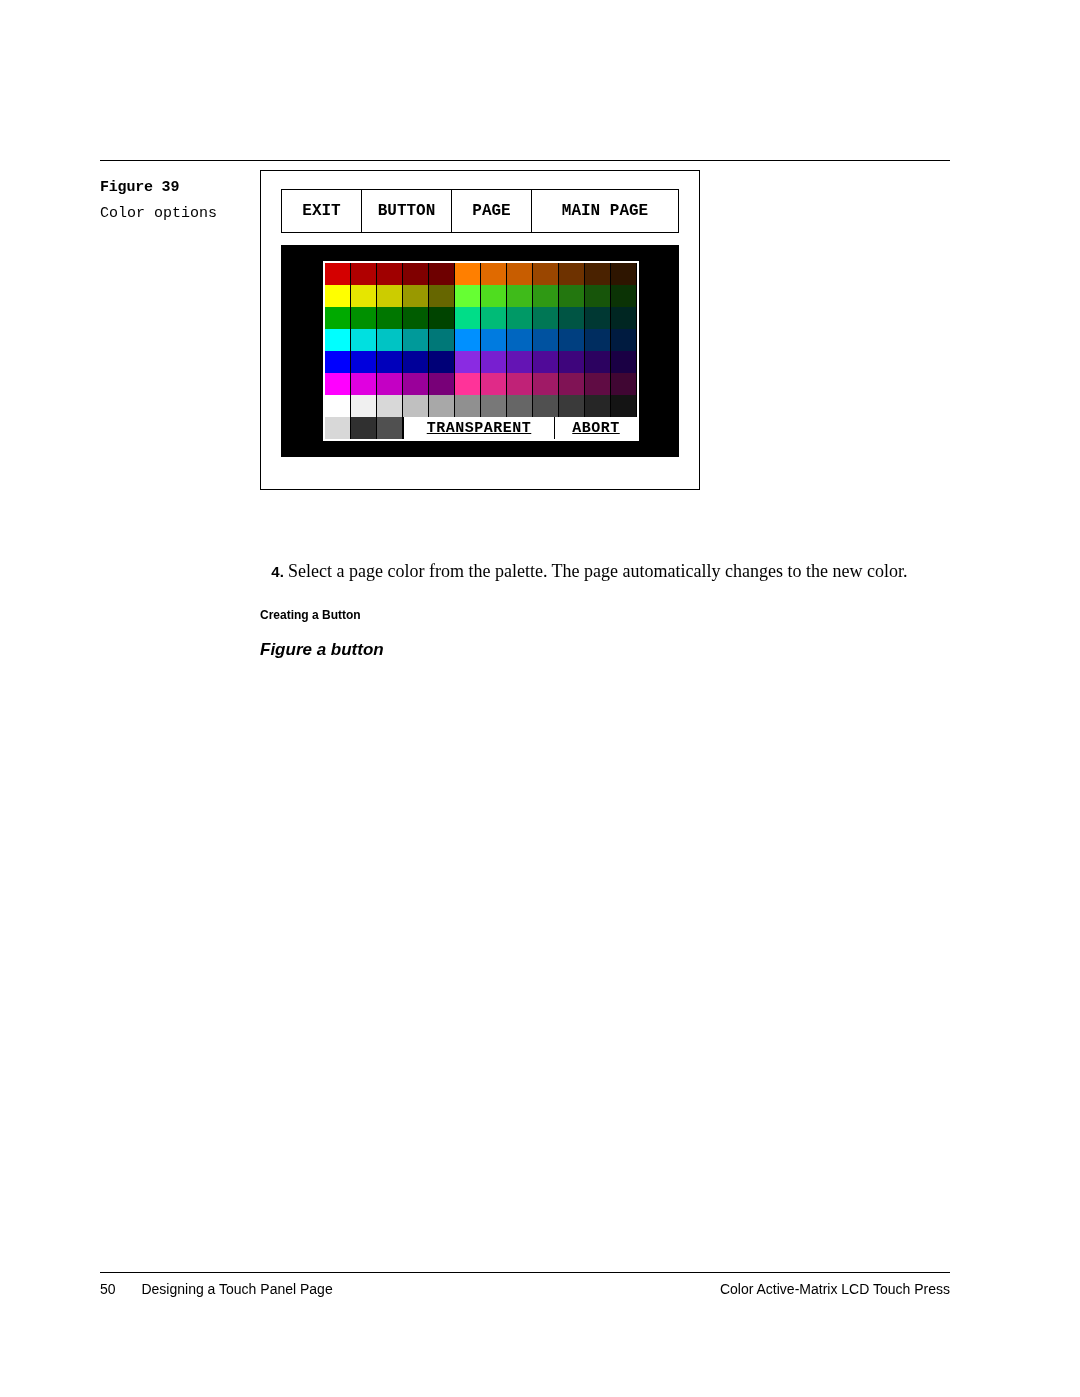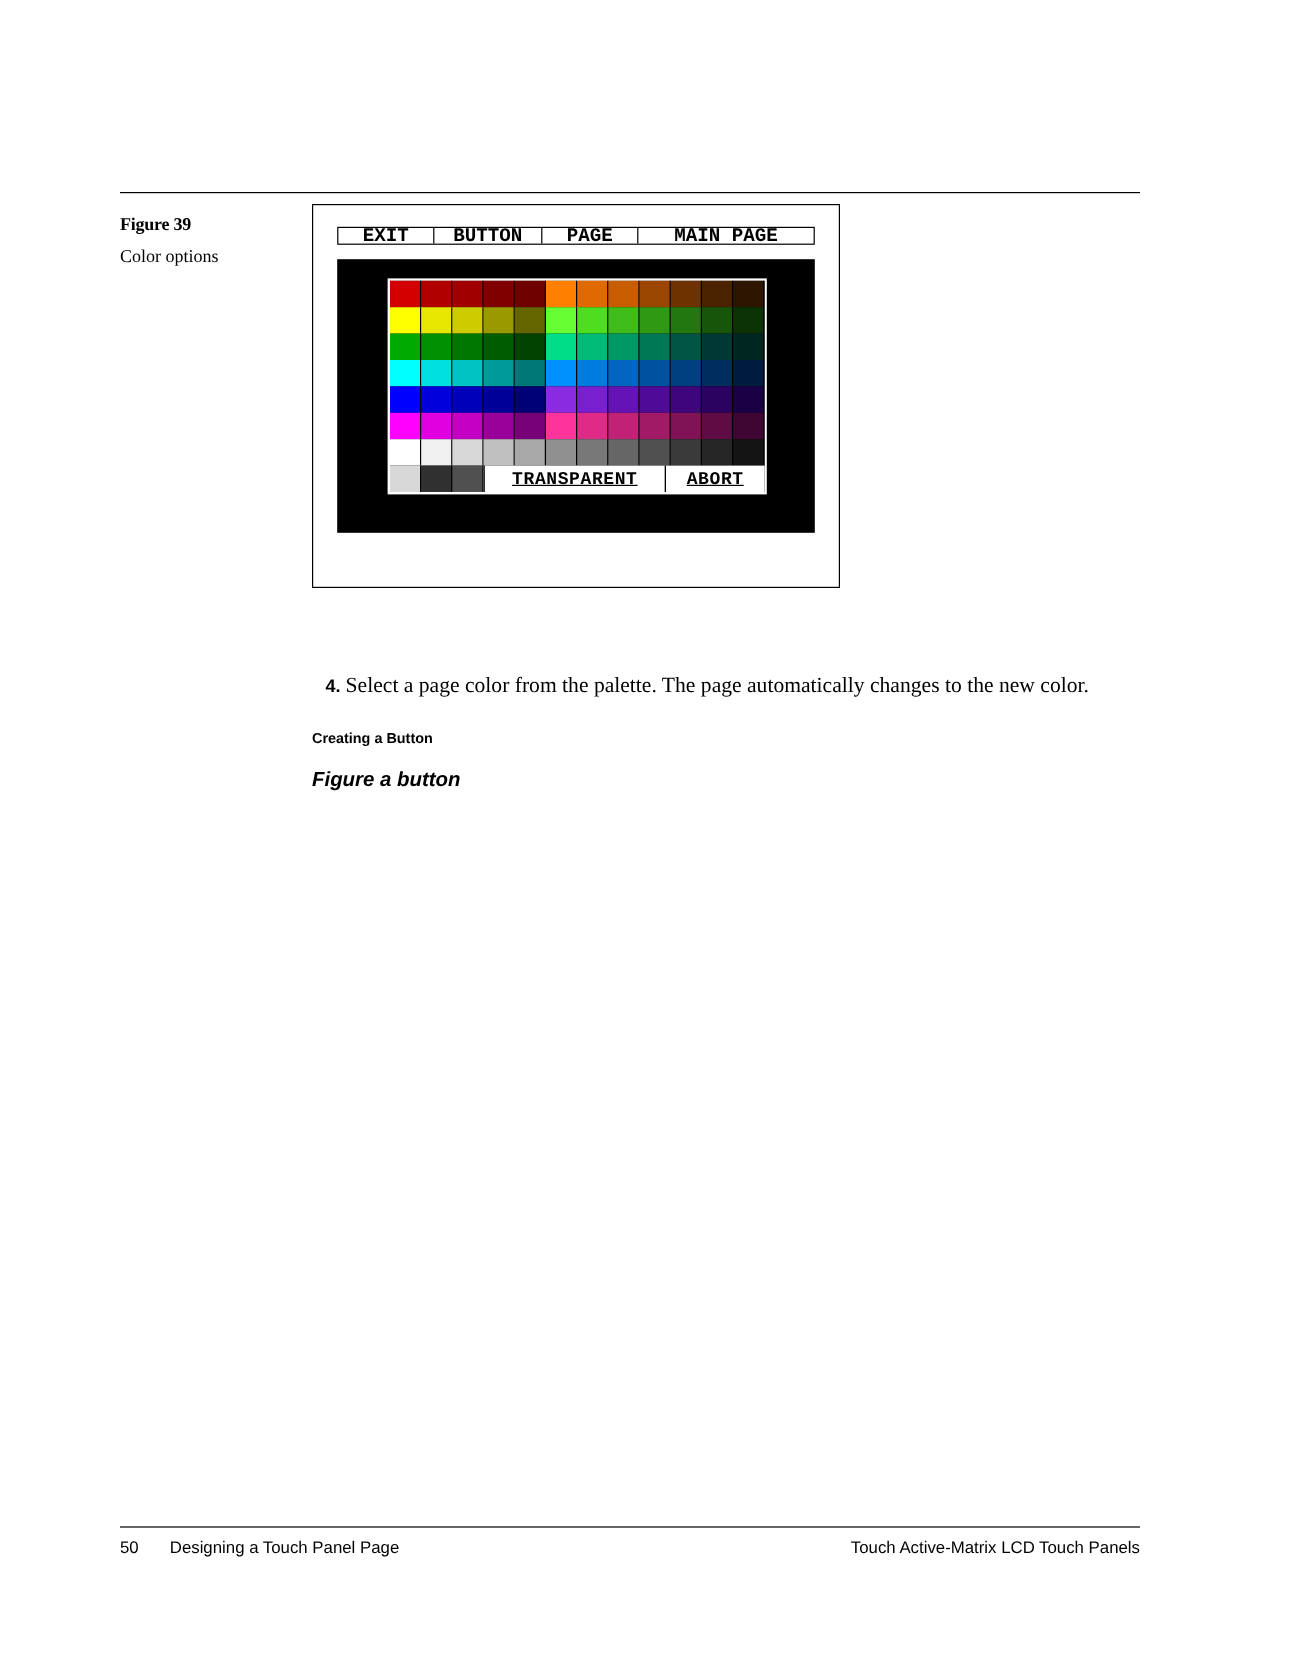--- a/index.html
+++ b/index.html
@@ -23,21 +23,21 @@
     left: 100px;
     right: 130px;
     border-top: 1.5px solid #000;
   }
   
   .figure-caption {
     position: absolute;
     top: 178px;
     left: 100px;
     width: 140px;
-    font-family: Liberation Serif, serif;
+    font-family: Liberation Mono, monospace;
     font-size: 15px;
     line-height: 1.35;
   }
   .figure-caption .fig-label {
     font-weight: bold;
     display: block;
     margin-bottom: 6px;
     letter-spacing: -0.2px;
   }
   .figure-caption .fig-cap {
@@ -49,21 +49,21 @@
     top: 170px;
     left: 260px;
     width: 440px;
     height: 320px;
     border: 1.5px solid #000;
     box-sizing: border-box;
     background: #fff;
   }
   .ui-menubar {
     margin: 18px 20px 0 20px;
-    height: 15px;
+    height: 44px;
     display: flex;
     border: 1.5px solid #000;
     box-sizing: border-box;
     font-family: "Courier New", Courier, monospace;
     font-size: 16px;
     font-weight: bold;
   }
   .ui-menubar .mb-item {
     display: flex;
     align-items: center;
@@ -73,21 +73,21 @@
   }
   .ui-menubar .mb-item:last-child { border-right: none; }
   .mb-exit  { width: 80px; }
   .mb-button{ width: 90px; }
   .mb-page  { width: 80px; }
   .mb-main  { flex: 1; }
   
   .palette-wrap {
     margin: 12px 20px 0 20px;
     background: #000;
-    padding: 16px 42px 32px 42px;
+    padding: 16px 42px 16px 42px;
     box-sizing: border-box;
     text-align: center;
   }
   .palette {
     border: 2px solid #fff;
     width: 312px;
     box-sizing: content-box;
   }
   .palette-row {
     display: flex;
@@ -333,16 +333,16 @@
 
   </div>
 
   <div class="footer">
     <div class="ft-rule"></div>
     <div class="footer-row">
       <div>
         <span class="pn">50</span>
         <span>Designing a Touch Panel Page</span>
       </div>
-      <div>Touch Active-Matrix LCD Touch Panels</div>
+      <div>Color Active-Matrix LCD Touch Press</div>
     </div>
   </div>
 </div>
 
 </body></html>

